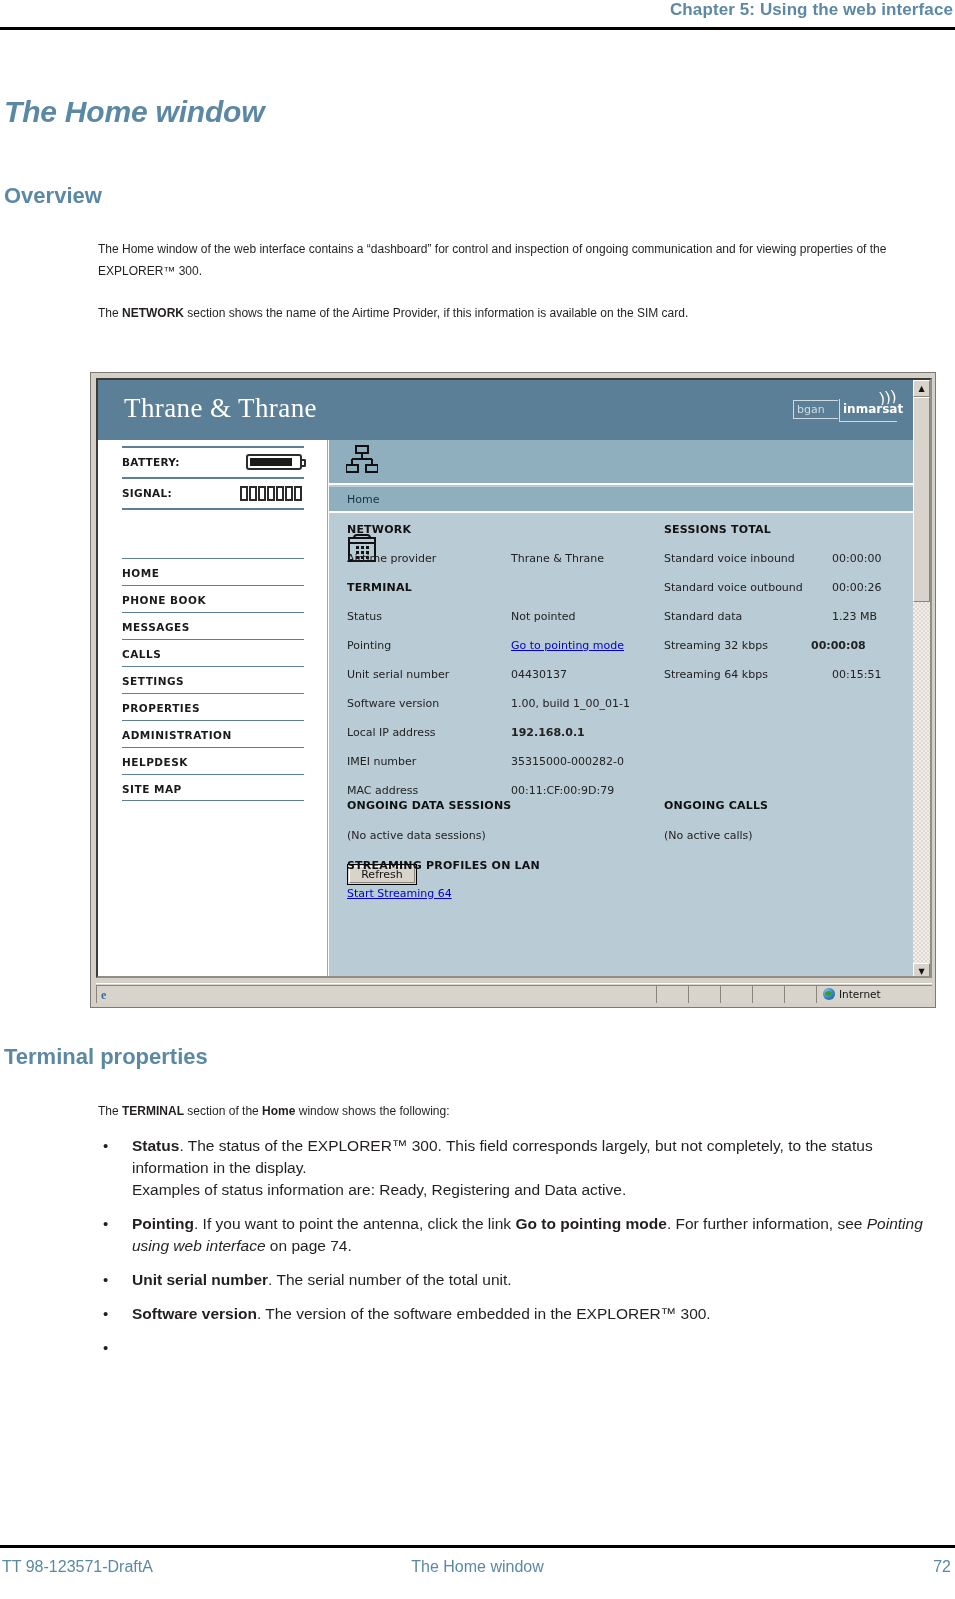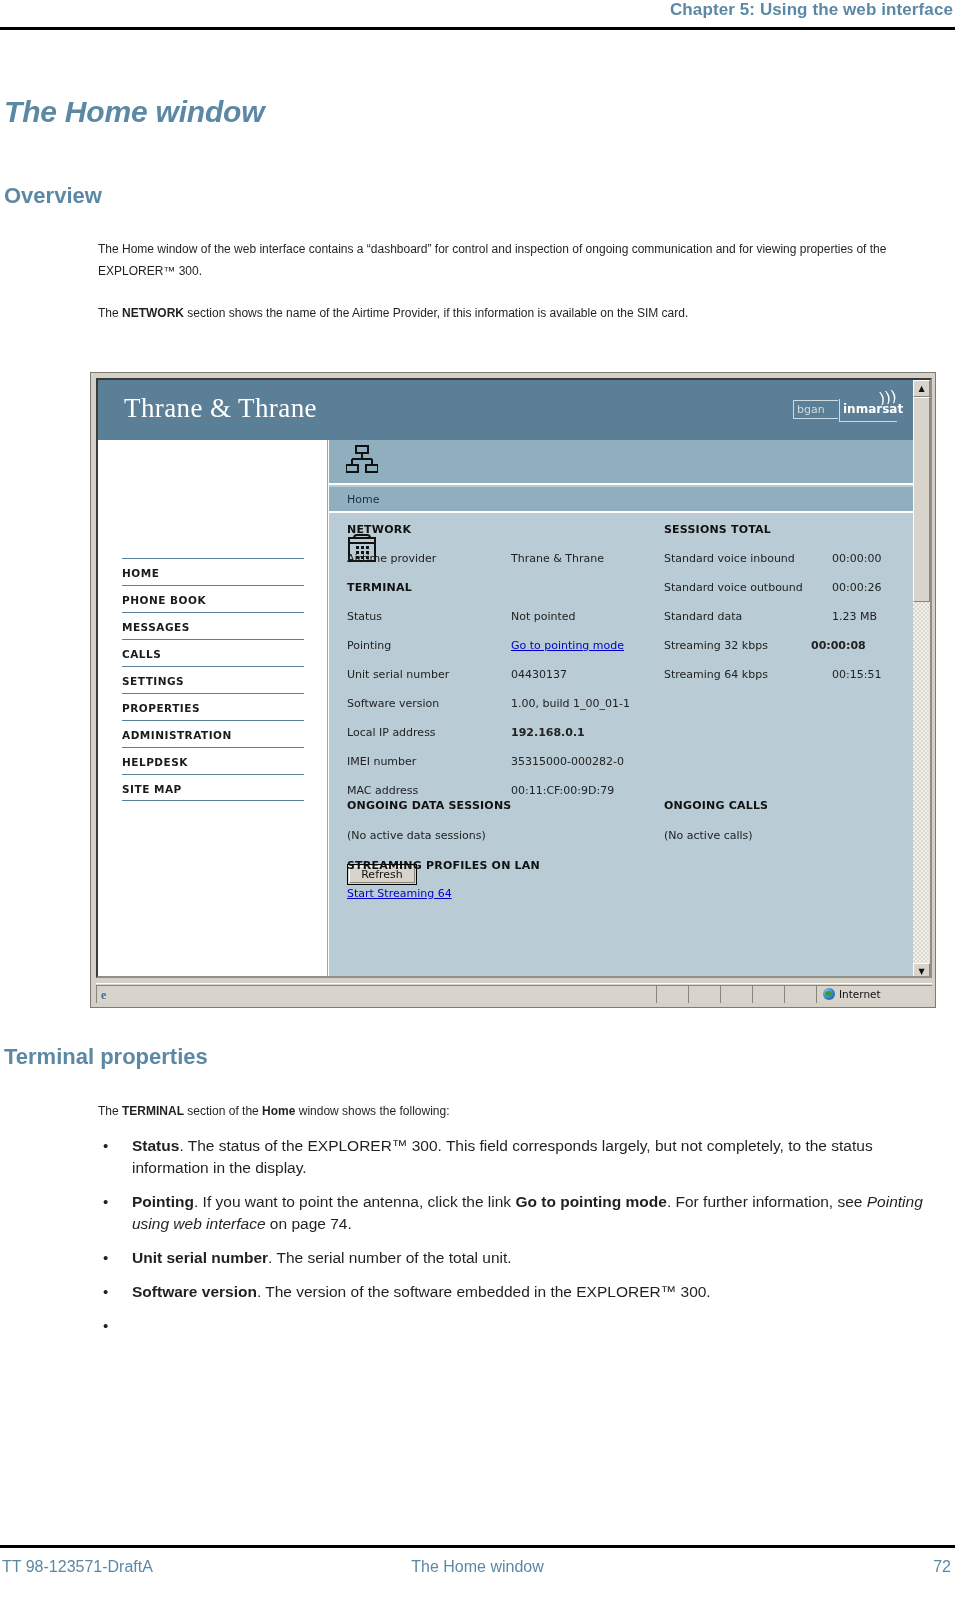--- a/index.html
+++ b/index.html
@@ -275,20 +275,44 @@
         <div class="bg-box"></div>
         <div class="bgan-t">bgan</div>
         <div class="sep"></div>
         <div class="inm-t">inmarsat</div>
         <div class="underline"></div>
         <div class="waves">)))</div>
       </div>
     </div>
 
     <div class="leftcol">
+      <div class="statusblk">
+        <div class="rule"></div>
+        <div class="row">
+          <div class="lbl">BATTERY:</div>
+          <div class="battery">
+            <div class="fill"></div>
+            <div class="cap"></div>
+          </div>
+        </div>
+        <div class="rule"></div>
+        <div class="row">
+          <div class="lbl">SIGNAL:</div>
+          <div class="signal" id="signal-bars">
+              <div class="bar"></div>
+              <div class="bar"></div>
+              <div class="bar"></div>
+              <div class="bar"></div>
+              <div class="bar"></div>
+              <div class="bar"></div>
+              <div class="bar"></div>
+            </div>
+        </div>
+        <div class="rule"></div>
+      </div>
       <div class="navlist" id="nav-list">
           <div class="navitem">
             <span>HOME</span>
           </div>
           <div class="navitem">
             <span>PHONE BOOK</span>
           </div>
           <div class="navitem">
             <span>MESSAGES</span>
           </div>
@@ -417,21 +441,21 @@
   </div>
 </div>
 
 <div class="h2-title" id="h2-terminal">Terminal properties</div>
 
 <div class="body-block" id="p-lead">
   <span>The </span><b class="b">TERMINAL</b><span> section of the </span><b class="b">Home</b><span> window shows the following:</span>
 </div>
 
 <div class="bullet-list" id="bullets">
-    <div class="bullet"><span class="dot">•</span><span><b class="b">Status</b>. The status of the EXPLORER™ 300. This field corresponds largely, but not completely, to the status information in the display.</span></div>
+    <div class="bullet"><span class="dot">•</span><span><b class="b">Status</b>. The status of the EXPLORER™ 300. This field corresponds largely, but not completely, to the status information in the display.</span><div>Examples of status information are: Ready, Registering and Data active.</div></div>
     <div class="bullet"><span class="dot">•</span><span><b class="b">Pointing</b>. If you want to point the antenna, click the link <b class="b">Go to pointing mode</b>. For further information, see <i class="it">Pointing using web interface</i> on page 74.</span></div>
     <div class="bullet"><span class="dot">•</span><span><b class="b">Unit serial number</b>. The serial number of the total unit.</span></div>
     <div class="bullet"><span class="dot">•</span><span><b class="b">Software version</b>. The version of the software embedded in the EXPLORER™ 300.</span></div>
     <div class="bullet"><span class="dot">•</span></div>
   </div>
 
 <div class="footer-rule"></div>
 <div class="footer">
   <div class="f-left">TT 98-123571-DraftA</div>
   <div class="f-mid">The Home window</div>

